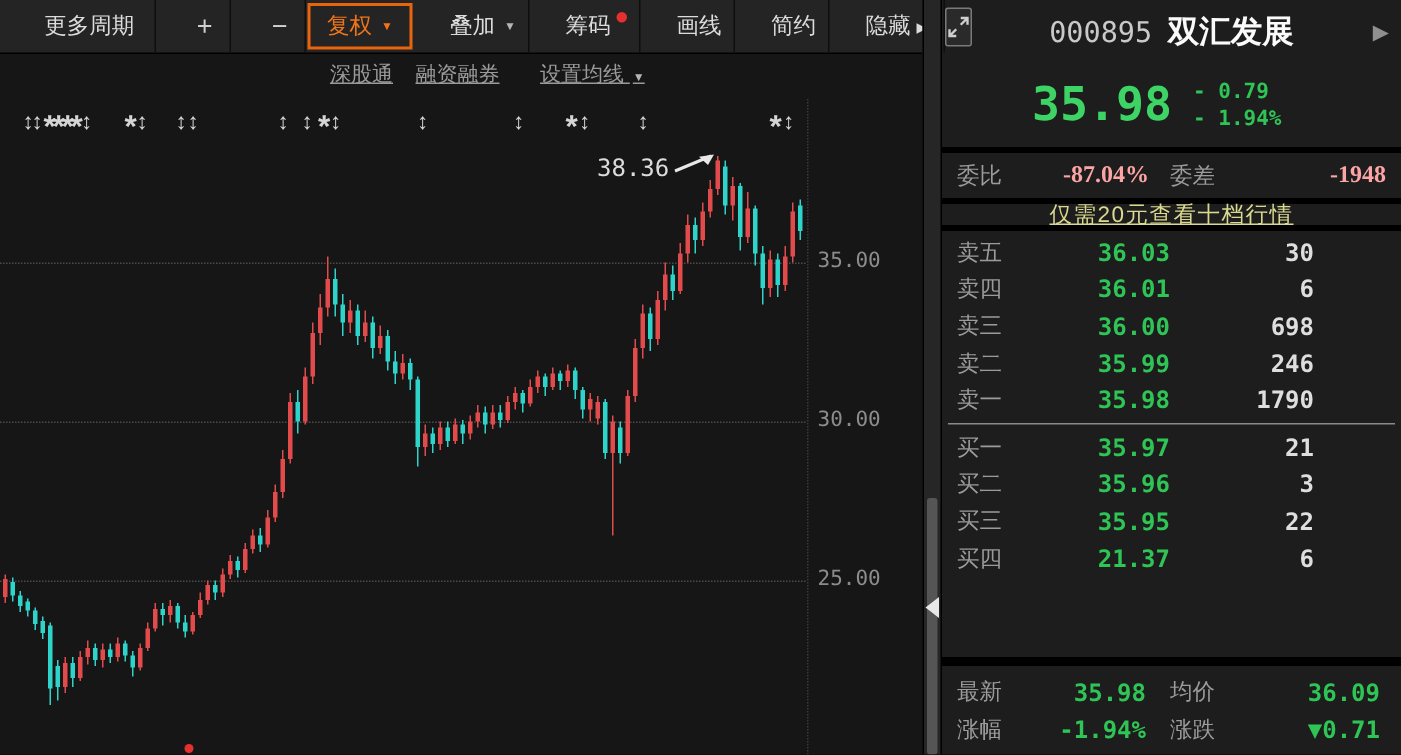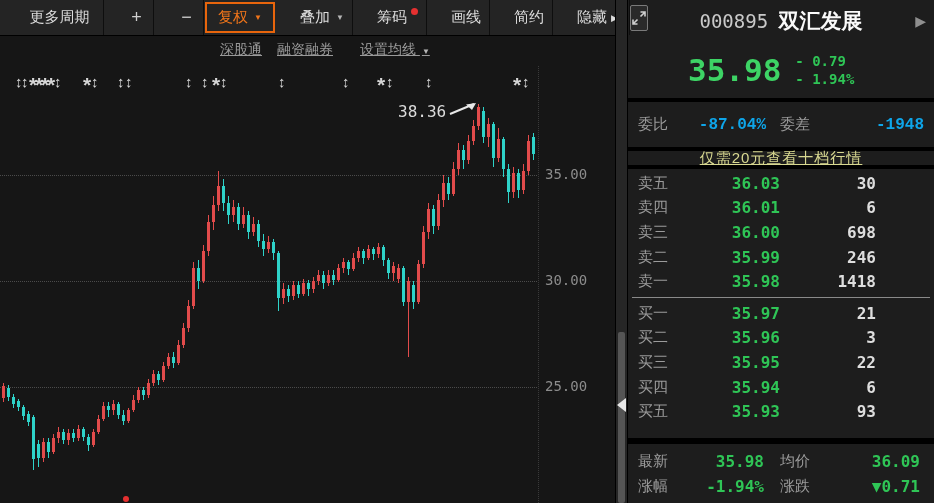--- a/index.html
+++ b/index.html
@@ -73,25 +73,25 @@
   .qp-code { color:#c9c9c9; font-size:19px; font-family:"DejaVu Sans Mono", monospace; }
   .qp-name { color:#fafafa; font-size:21px; font-weight:bold; margin-left:6px; }
 
   .qp-price-row { height:56px; display:flex; align-items:center; padding-left:60px; }
   .qp-last { color:#3dd465; font-size:31px; font-weight:bold;
              font-family:"DejaVu Sans Mono", monospace; }
   .qp-chg { margin-left:14px; display:flex; flex-direction:column; gap:2px; }
   .qp-chg span { color:#2fc556; font-size:14px; font-weight:bold;
                  font-family:"DejaVu Sans Mono", monospace; }
 
-  .weibi-row { height:45px; display:flex; align-items:center; font-size:15px;
+  .weibi-row { height:30px; display:flex; align-items:center; font-size:15px;
                padding:0 10px; }
   .weibi-row .lbl { color:#9b9b9b; }
-  .weibi-row .val { color:#0ea5e9; font-weight:bold; font-size:16px;
-                    font-family:Liberation Mono, monospace; }
+  .weibi-row .val { color:#fca5a5; font-weight:bold; font-size:16px;
+                    font-family:Liberation Serif, serif; }
   .weibi-val { width:92px; text-align:right; margin-left:6px; }
   .weicha-lbl { margin-left:14px; }
   .weicha-val { flex:1; text-align:right; }
 
   .promo-row { height:14px; display:flex; align-items:center; justify-content:center; }
   .promo-link { color:#d9d991; font-size:15px; text-decoration:underline;
                 letter-spacing:1px; cursor:pointer; }
 
   .book { padding:2px 0; }
   .book-row { height:24.6px; display:flex; align-items:center; padding:0 10px;
@@ -476,21 +476,21 @@
         <span class="vol">698</span>
       </div>
       <div class="book-row">
         <span class="lbl">卖二</span>
         <span class="price">35.99</span>
         <span class="vol">246</span>
       </div>
       <div class="book-row">
         <span class="lbl">卖一</span>
         <span class="price">35.98</span>
-        <span class="vol">1418</span>
+        <span class="vol">1790</span>
       </div>
 
       <div class="book-sep"></div>
 
       <div class="book-row">
         <span class="lbl">买一</span>
         <span class="price">35.97</span>
         <span class="vol">21</span>
       </div>
       <div class="book-row">
@@ -498,27 +498,22 @@
         <span class="price">35.96</span>
         <span class="vol">3</span>
       </div>
       <div class="book-row">
         <span class="lbl">买三</span>
         <span class="price">35.95</span>
         <span class="vol">22</span>
       </div>
       <div class="book-row">
         <span class="lbl">买四</span>
-        <span class="price">35.94</span>
+        <span class="price">21.37</span>
         <span class="vol">6</span>
-      </div>
-      <div class="book-row">
-        <span class="lbl">买五</span>
-        <span class="price">35.93</span>
-        <span class="vol">93</span>
       </div>
     </div>
 
     <div class="gap" style="height:6px"></div>
 
     <div class="sec stats">
       <div class="stats-row">
         <span class="lbl">最新</span>
         <span class="val v1">35.98</span>
         <span class="lbl lbl2">均价</span>

